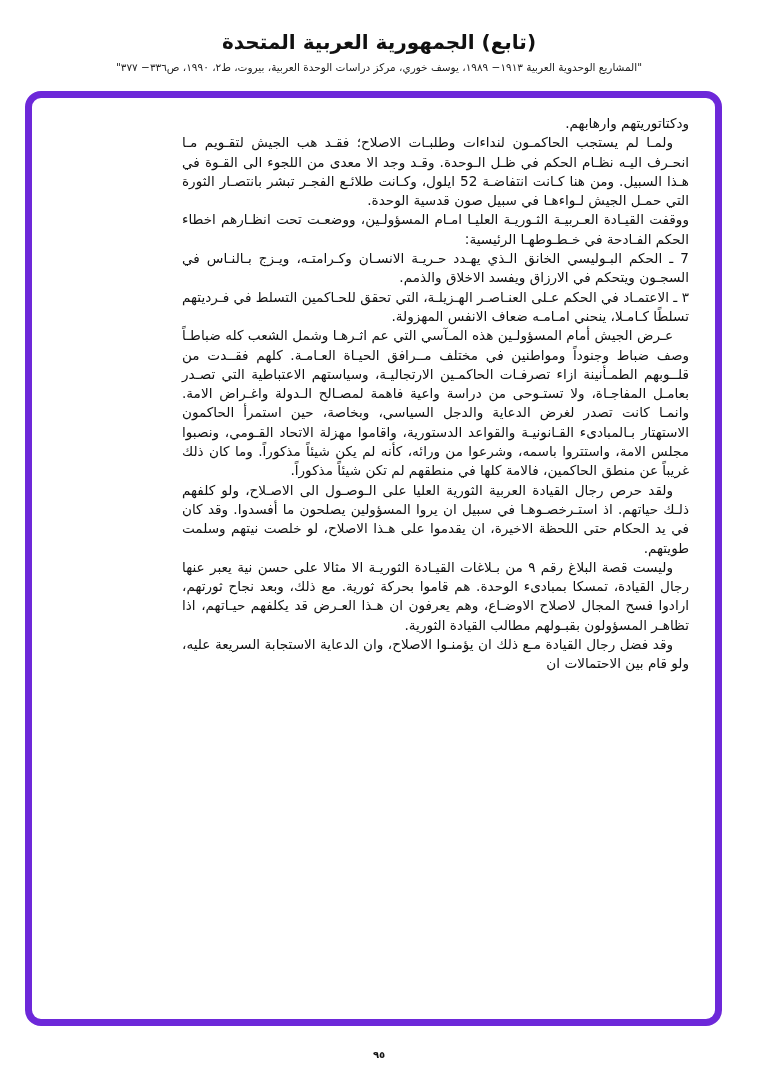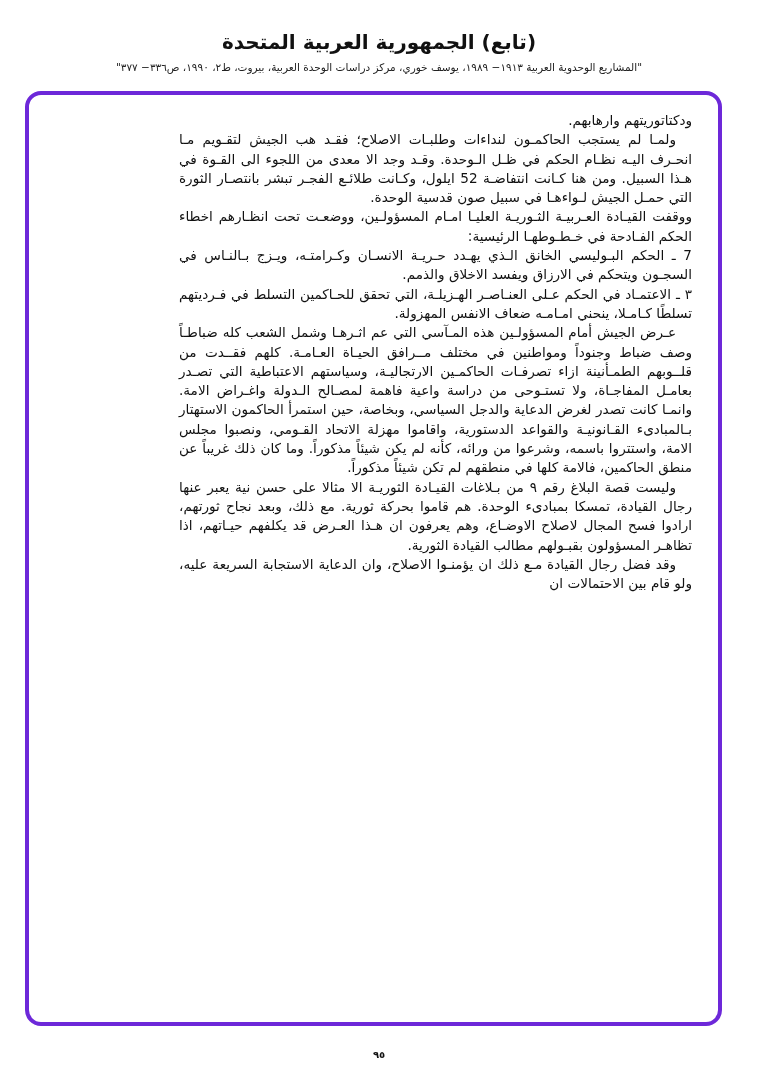--- a/index.html
+++ b/index.html
@@ -32,21 +32,21 @@
     margin-top: 7px;
     font-size: 10.5px;
     color: #222;
   }
   .text-frame {
     position: absolute;
     top: 91px;
     left: 25px;
     width: 697px;
     height: 935px;
-    border: 4px solid #6d28d9;
+    border: 7px solid #6d28d9;
     border-radius: 16px;
     box-sizing: border-box;
     background: #ffffff;
     overflow: hidden;
   }
   .text-content {
     box-sizing: border-box;
     width: 100%;
     height: 100%;
     padding: 16px 26px 14px 150px; 
@@ -80,18 +80,19 @@
 </header>
 
 <div class="text-frame">
   <div class="text-content">
     <p>ودكتاتوريتهم وارهابهم.</p>
     <p class="indent">ولمـا لم يستجب الحاكمـون لنداءات وطلبـات الاصلاح؛ فقـد هب الجيش لتقـويم مـا انحـرف اليـه نظـام الحكم في ظـل الـوحدة. وقـد وجد الا معدى من اللجوء الى القـوة في هـذا السبيل. ومن هنا كـانت انتفاضـة 52 ايلول، وكـانت طلائـع الفجـر تبشر بانتصـار الثورة التي حمـل الجيش لـواءهـا في سبيل صون قدسية الوحدة.</p>
     <p>ووقفت القيـادة العـربيـة الثـوريـة العليـا امـام المسؤولـين، ووضعـت تحت انظـارهم اخطاء الحكم الفـادحة في خـطـوطهـا الرئيسية:</p>
     <p>7 ـ الحكم البـوليسي الخانق الـذي يهـدد حـريـة الانسـان وكـرامتـه، ويـزج بـالنـاس في السجـون ويتحكم في الارزاق ويفسد الاخلاق والذمم.</p>
     <p>٣ ـ الاعتمـاد في الحكم عـلى العنـاصـر الهـزيلـة، التي تحقق للحـاكمين التسلط في فـرديتهم تسلطًا كـامـلا، ينحني امـامـه ضعاف الانفس المهزولة.</p>
     <p class="indent">عـرض الجيش أمام المسؤولـين هذه المـآسي التي عم اثـرهـا وشمل الشعب كله ضباطـاً وصف ضباط وجنوداً ومواطنين في مختلف مــرافق الحيـاة العـامـة. كلهم فقــدت من قلــوبهم الطمـأنينة ازاء تصرفـات الحاكمـين الارتجاليـة، وسياستهم الاعتباطية التي تصـدر بعامـل المفاجـاة، ولا تستـوحى من دراسة واعية فاهمة لمصـالح الـدولة واغـراض الامة. وانمـا كانت تصدر لغرض الدعاية والدجل السياسي، وبخاصة، حين استمرأ الحاكمون الاستهتار بـالمبادىء القـانونيـة والقواعد الدستورية، واقاموا مهزلة الاتحاد القـومي، ونصبوا مجلس الامة، واستتروا باسمه، وشرعوا من ورائه، كأنه لم يكن شيئاً مذكوراً. وما كان ذلك غريباً عن منطق الحاكمين، فالامة كلها في منطقهم لم تكن شيئاً مذكوراً.</p>
+    <p class="indent">ولقد حرص رجال القيادة العربية الثورية العليا على الـوصـول الى الاصـلاح، ولو كلفهم ذلـك حياتهم. اذ استـرخصـوهـا في سبيل ان يروا المسؤولين يصلحون ما أفسدوا. وقد كان في يد الحكام حتى اللحظة الاخيرة، ان يقدموا على هـذا الاصلاح، لو خلصت نيتهم وسلمت طويتهم.</p>
     <p class="indent">وليست قصة البلاغ رقم ٩ من بـلاغات القيـادة الثوريـة الا مثالا على حسن نية يعبر عنها رجال القيادة، تمسكا بمبادىء الوحدة. هم قاموا بحركة ثورية. مع ذلك، وبعد نجاح ثورتهم، ارادوا فسح المجال لاصلاح الاوضـاع، وهم يعرفون ان هـذا العـرض قد يكلفهم حيـاتهم، اذا تظاهـر المسؤولون بقبـولهم مطالب القيادة الثورية.</p>
     <p class="indent">وقد فضل رجال القيادة مـع ذلك ان يؤمنـوا الاصلاح، وان الدعاية الاستجابة السريعة عليه، ولو قام بين الاحتمالات ان</p>
   </div>
 </div>
 
 <div class="page-number">٩٥</div>
 
 </body></html>

